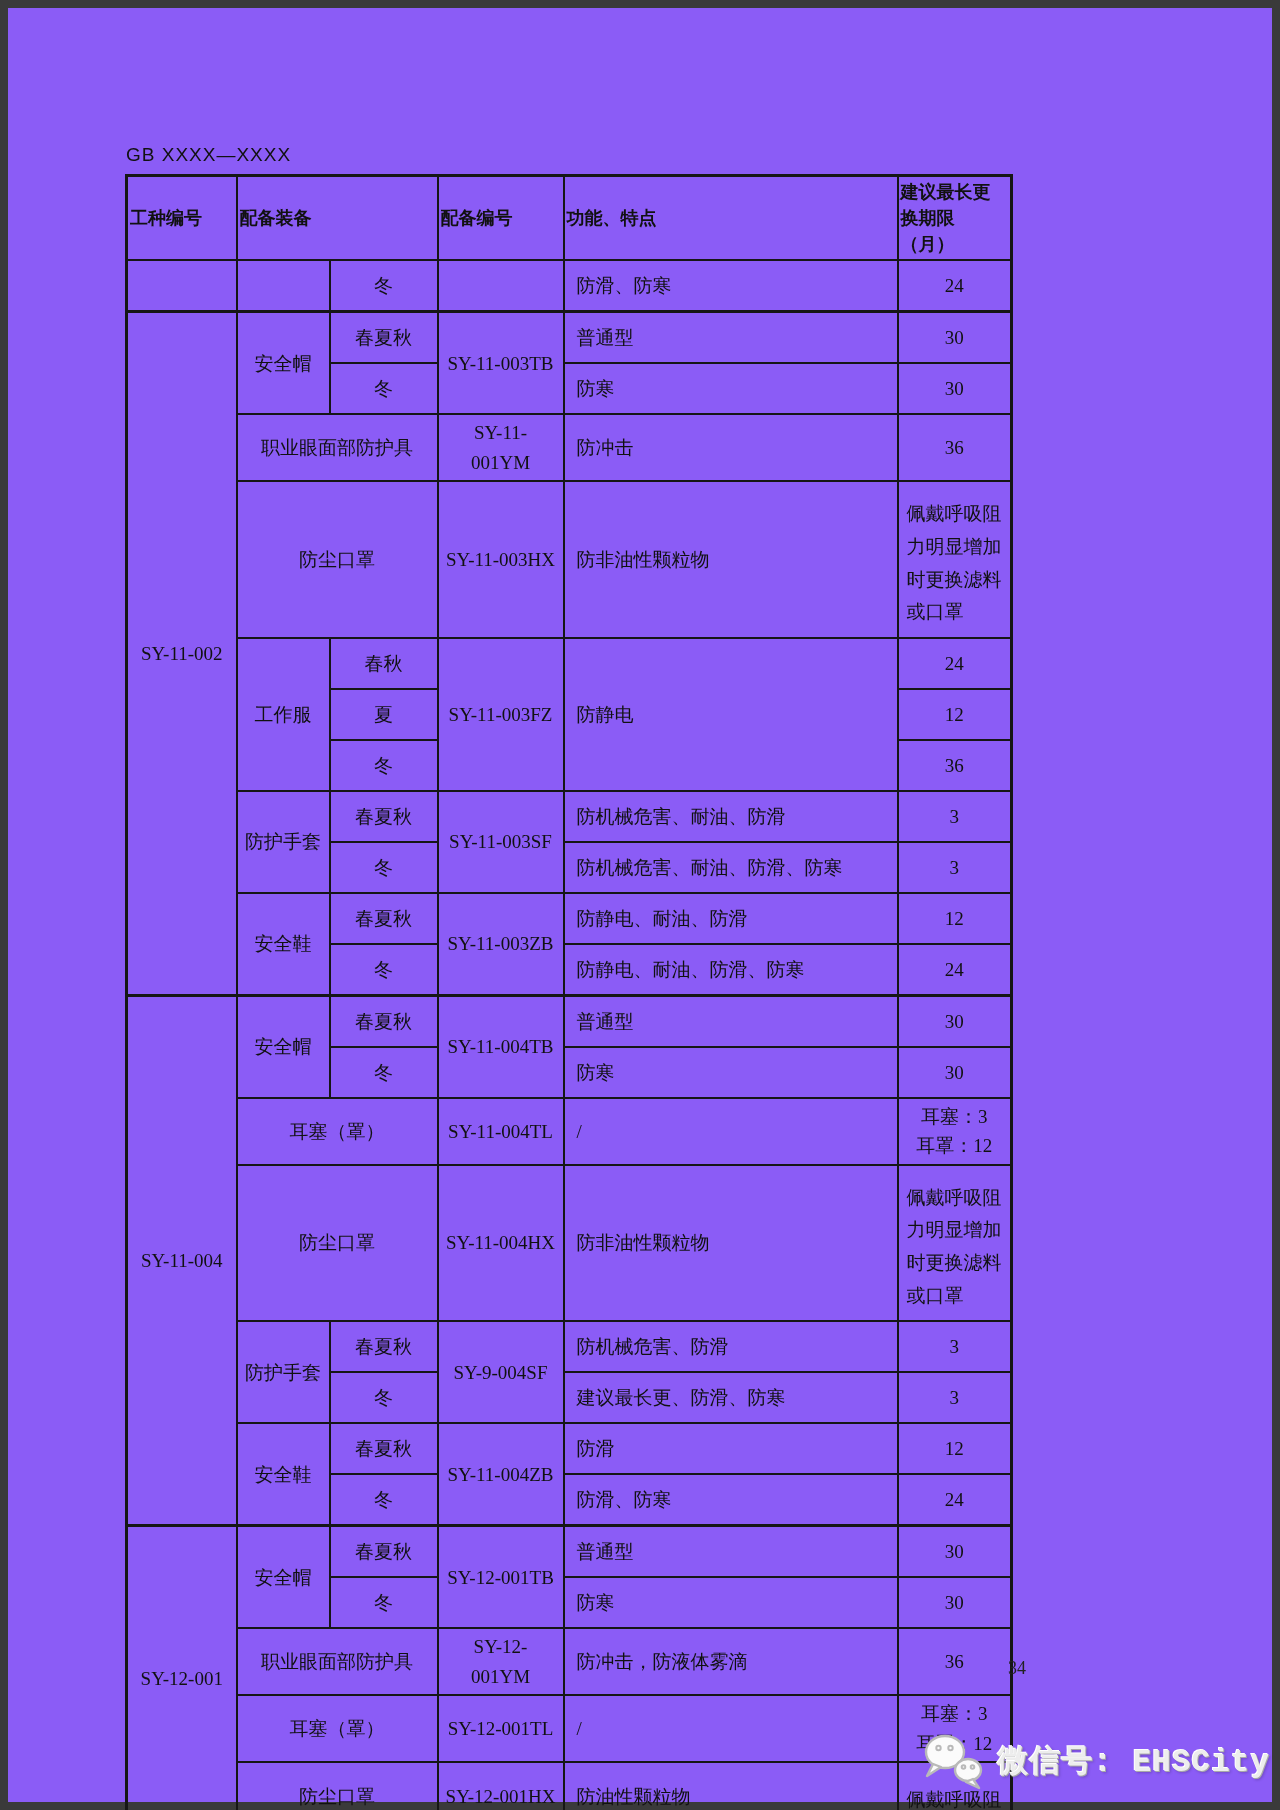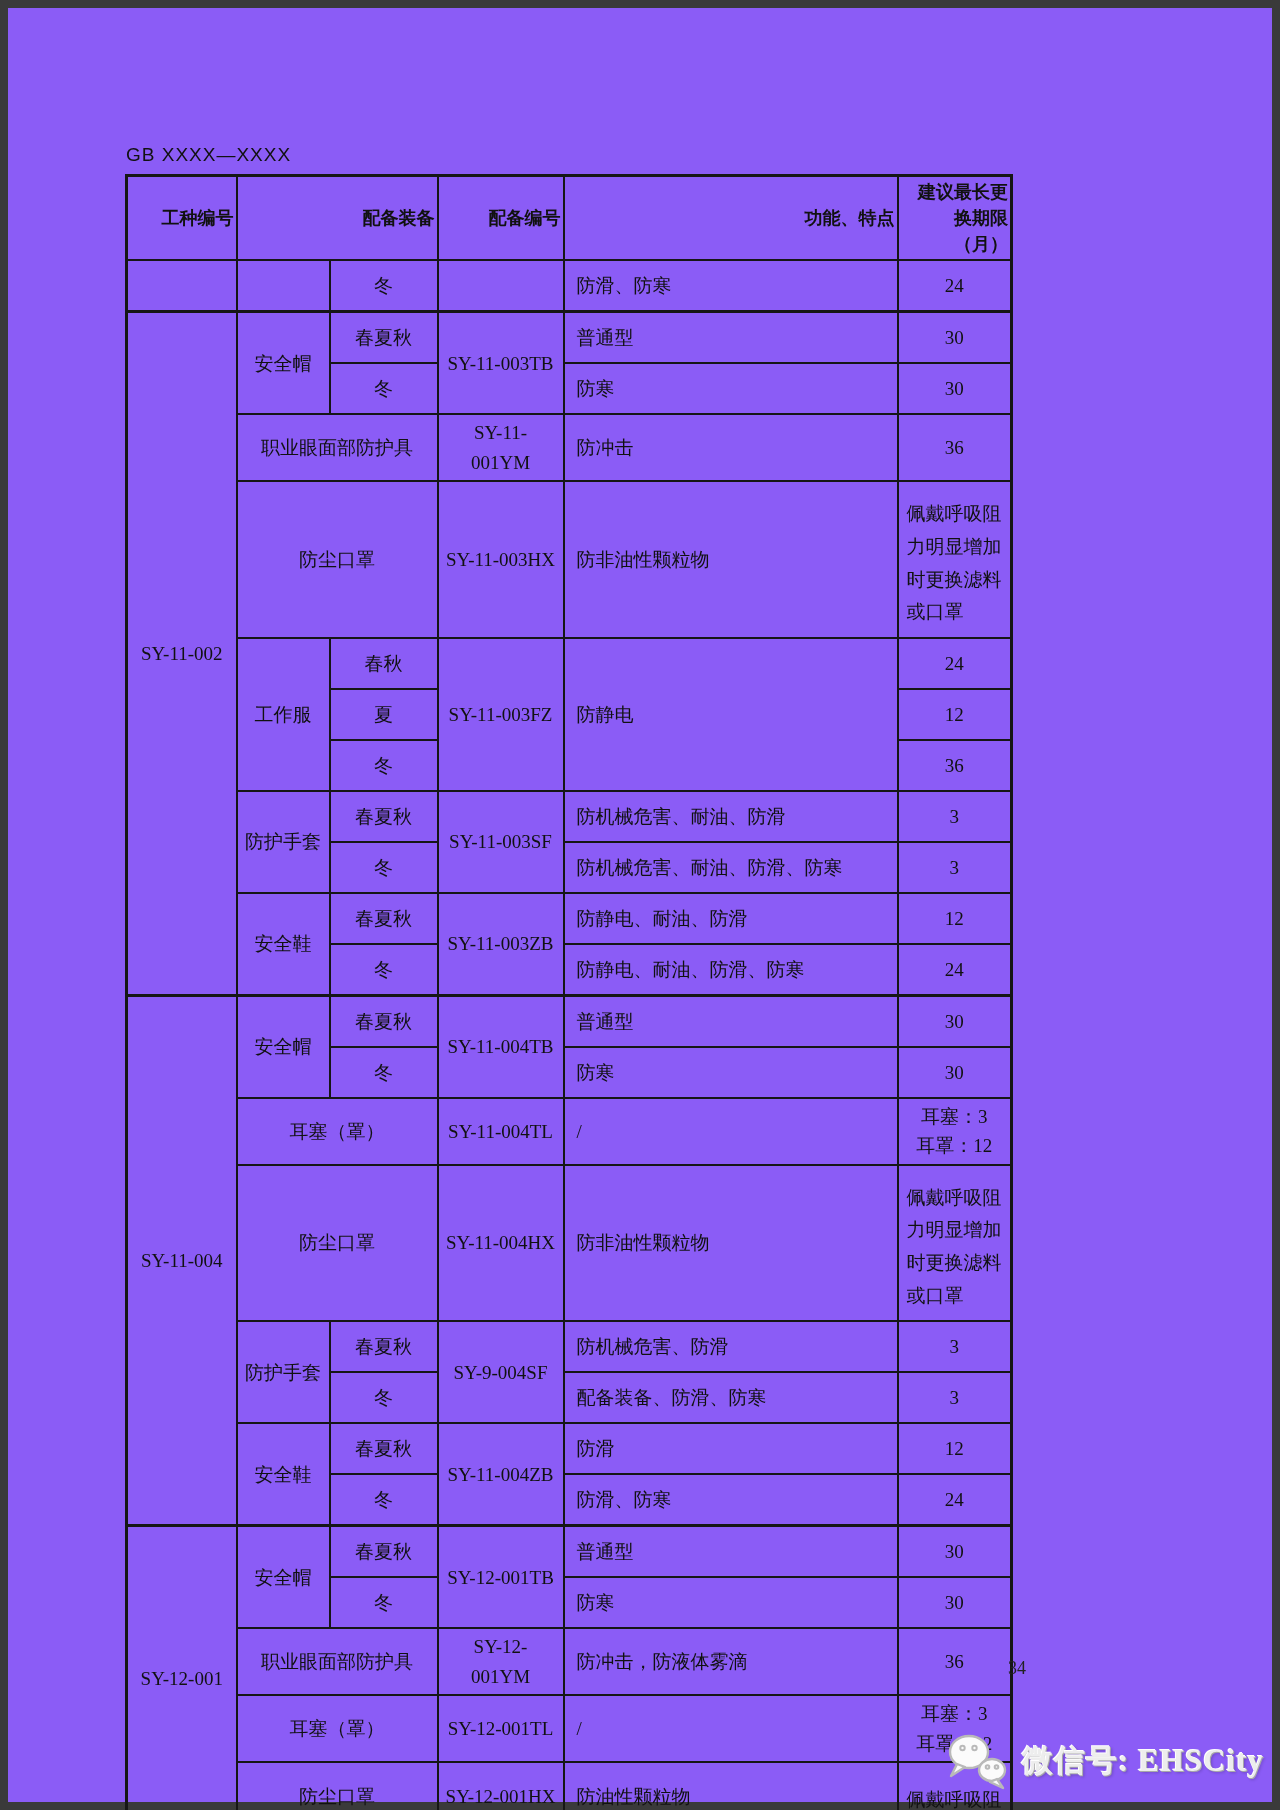--- a/index.html
+++ b/index.html
@@ -27,38 +27,38 @@
   }
   th, td {
     border:2px solid #161616;
     vertical-align:middle;
     color:#111;
     white-space:pre-line;
     overflow:hidden;
   }
   th {
     height:62px; font-size:18px; font-weight:bold;
-    text-align:right; padding:2px; line-height:1.45;
+    text-align:left; padding:2px; line-height:1.45;
   }
   td {
     height:43px; font-size:19px; text-align:center;
     padding:3px 6px; line-height:1.55;
   }
   td.feat { text-align:left; padding-left:12px; }
   td.pwrap { text-align:left; padding:16px 5px 8px 8px; line-height:1.72; }
   td.bt, th.bb { border-top-width:3px; }
   .page-number {
     position:absolute; left:133px; top:1650px; width:885px;
     text-align:right; padding-right:25px;
     font-size:18px; color:#222;
   }
   .watermark {
-    position:absolute; right:8px; bottom:12px;
+    position:absolute; right:2px; bottom:12px;
     display:flex; align-items:center; gap:12px;
-    font-family:Liberation Serif, serif;
+    font-family:Liberation Mono, monospace;
     font-size:31px; font-weight:bold;
     color:#ededed;
     text-shadow:-1px -1px 0 #ffffff, 1px 1px 0 #a8a8a8, 2px 2px 3px rgba(0,0,0,0.20);
     letter-spacing:1px;
   }
   .watermark svg { display:block; }
 </style>
 </head>
 <body>
 
@@ -186,21 +186,21 @@
         </tr>
         <tr>
           <td rowspan="2">防护手套</td>
           <td>春夏秋</td>
           <td rowspan="2">SY-9-004SF</td>
           <td class="feat">防机械危害、防滑</td>
           <td>3</td>
         </tr>
         <tr>
           <td>冬</td>
-          <td class="feat">配备装备、防滑、防寒</td>
+          <td class="feat">建议最长更、防滑、防寒</td>
           <td>3</td>
         </tr>
         <tr>
           <td rowspan="2">安全鞋</td>
           <td>春夏秋</td>
           <td rowspan="2">SY-11-004ZB</td>
           <td class="feat">防滑</td>
           <td>12</td>
         </tr>
         <tr>

